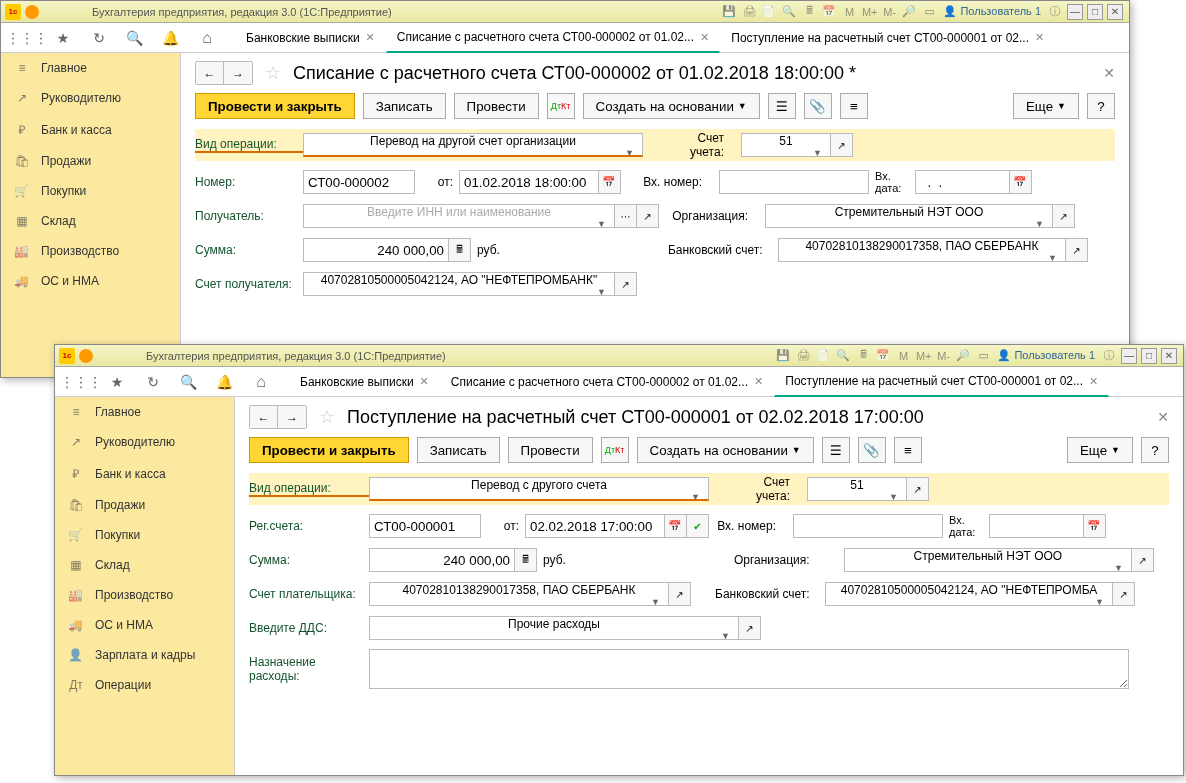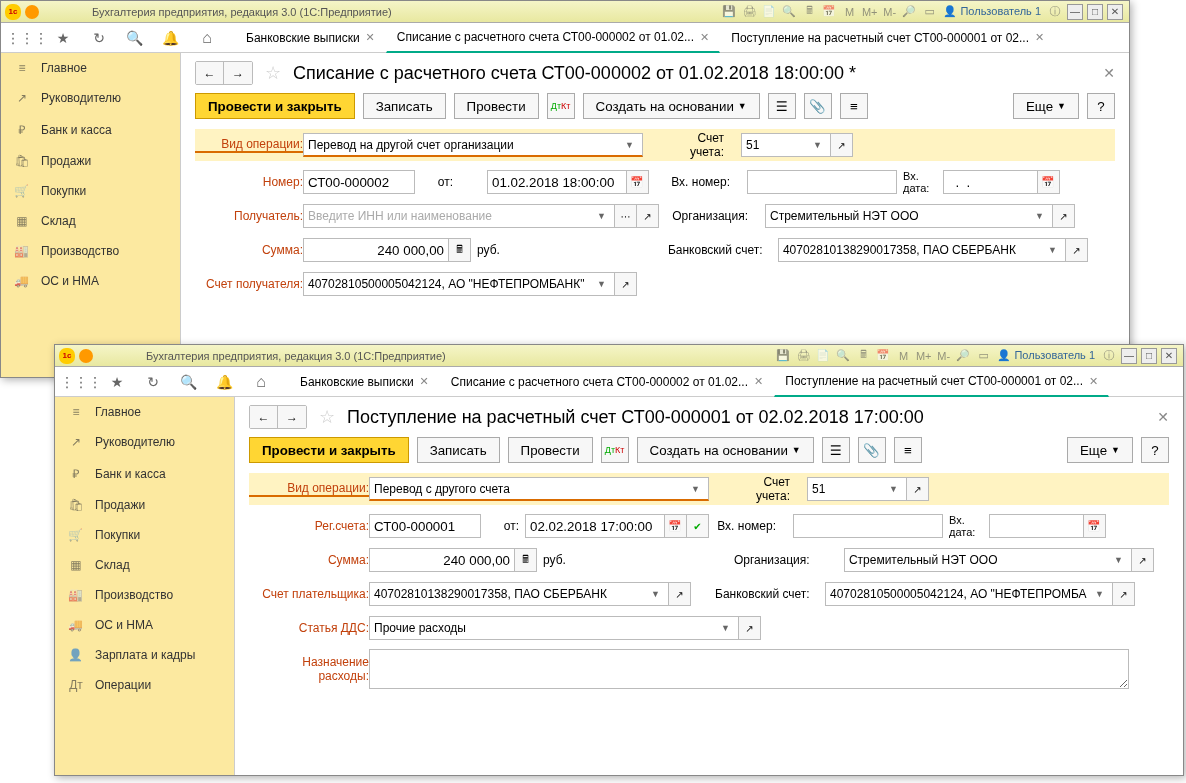--- a/index.html
+++ b/index.html
@@ -3,21 +3,21 @@
 <meta charset="utf-8">
 <style>
 * { box-sizing: border-box; margin: 0; padding: 0; }
 body { font-family: Arial, sans-serif; font-size: 12px; background: #fff; position: relative; width: 1186px; height: 783px; overflow: hidden; }
 
 .window { position: absolute; border: 1px solid #888; background: #fff; box-shadow: 2px 2px 8px rgba(0,0,0,0.3); }
 .w1 { left: 0; top: 0; width: 1130px; height: 378px; }
 .w2 { left: 54px; top: 344px; width: 1130px; height: 432px; }
 
 .titlebar { height: 22px; background: linear-gradient(#f5f5c8, #e8e8a0); border-bottom: 1px solid #aaa; display: flex; align-items: center; padding: 0 4px; font-size: 11px; color: #555; }
-.titlebar .logo { width:16px; height:16px; background:#ffcc00; border-radius:7px; font-size:8px; display:inline-flex; align-items:center; justify-content:center; color:#c00; font-weight:bold; margin-right:4px; }
+.titlebar .logo { width:16px; height:16px; background:#ffcc00; border-radius:2px; font-size:8px; display:inline-flex; align-items:center; justify-content:center; color:#c00; font-weight:bold; margin-right:4px; }
 .titlebar .drop { width:14px; height:14px; background:#f90; border-radius:50%; margin-right:6px; display:inline-block; }
 .titlebar .title-text { flex:0 0 auto;padding-left:47px; }
 .titlebar .spacer { flex:1; }
 .titlebar .tb-icon { width:16px; height:16px; margin:0 2px; opacity:0.6; display:inline-flex; align-items:center; justify-content:center; font-size:11px; }
 .titlebar .user { margin:0 4px; color:#369; }
 .titlebar .winbtn { width:16px; height:16px; margin:0 2px; border:1px solid #999; background:#eee; display:inline-flex; align-items:center; justify-content:center; font-size:10px; cursor:pointer; }
 
 .toolbar { height: 30px; background:#fff; border-bottom:1px solid #ccc; display:flex; align-items:center; padding:0 8px; }
 .toolbar .tool { width:24px; height:24px; margin:0 6px; display:inline-flex; align-items:center; justify-content:center; font-size:14px; color:#666; cursor:pointer; }
 .toolbar .home { font-size:16px; }
@@ -43,24 +43,24 @@
 
 .btn-row { display:flex; align-items:center; gap:8px; margin-bottom:10px; }
 .btn { height:26px; padding:0 12px; border:1px solid #aaa; background:#f7f7f7; cursor:pointer; display:inline-flex; align-items:center; }
 .btn.primary { background:#ffd633; border-color:#cc9900; font-weight:bold; }
 .btn.small { padding:0 6px; width:28px; justify-content:center; }
 .btn .caret { margin-left:4px; font-size:9px; }
 .spacer-flex { flex:1; }
 
 .form-row { display:flex; align-items:center; margin-bottom:8px; min-height:26px; }
 .form-row.hl { background:#fff3c2; padding:2px 0; }
-.lbl { width:108px; color:#c2410c;text-align:right; }
+.lbl { width:108px; color:#14532d; }
 .lbl2 { width:78px; text-align:right; padding-right:17px; }
 .lbl3 { width:44px; text-align:right; padding-right:6px; }
-.inp { height:24px; border:1px solid #bbb; padding:0 4px; background:#fff; }
+.inp { height:24px; border:1px solid #bbb; padding:0 4px; background:#fff;flex-direction:column; }
 .inp.sel { display:flex; align-items:center; }
 .inp .caret-d { margin-left:auto; font-size:9px; color:#666; padding:0 4px; cursor:pointer; }
 .sq { width:22px; height:24px; border:1px solid #bbb; border-left:none; display:inline-flex; align-items:center; justify-content:center; font-size:10px; cursor:pointer; background:#f7f7f7; }
 .hl-underline { border-bottom:2px solid #d96b00; }
 .placeholder { color:#aaa; }
 .cal-icon::before { content:"📅"; font-size:11px; }
 .calc-icon::before { content:"🖩"; font-size:11px; }
 .open-icon::before { content:"↗"; font-size:10px; }
 </style>
 </head>
@@ -190,21 +190,21 @@
             <span>51</span>
             <span class="caret-d">▼</span>
           </div>
         <div class="sq open-icon"></div>
       </div>
 
       <div class="form-row">
         <div class="lbl">Номер:</div>
         <input class="inp" style="width: 112px;" value="СТ00-000002">
         <div class="lbl3">от:</div>
-        <input class="inp" style="width: 140px; margin-left: 28px;" value="01.02.2018 18:00:00">
+        <input class="inp" style="width: 140px;" value="01.02.2018 18:00:00">
         <div class="sq cal-icon"></div>
         <div class="lbl2" style="margin-left:20px">Вх. номер:</div>
         <input class="inp" style="width: 150px;">
         <div style="width:40px;margin-left:6px;font-size:11px">Вх. дата:</div>
         <input class="inp" style="width: 95px;" value="  .  .">
         <div class="sq cal-icon"></div>
       </div>
 
       <div class="form-row">
         <div class="lbl">Получатель:</div>
@@ -418,21 +418,21 @@
         <div class="sq open-icon"></div>
         <div style="margin-left:24px;width:110px">Банковский счет:</div>
         <div class="inp sel" style="width:288px">
             <span>40702810500005042124, АО "НЕФТЕПРОМБА</span>
             <span class="caret-d">▼</span>
           </div>
         <div class="sq open-icon"></div>
       </div>
 
       <div class="form-row">
-        <div class="lbl" style="width:120px">Статья ДДС:</div>
+        <div class="lbl" style="width:120px">Введите ДДС:</div>
         <div class="inp sel" style="width:370px">
             <span>Прочие расходы</span>
             <span class="caret-d">▼</span>
           </div>
         <div class="sq open-icon"></div>
       </div>
 
       <div class="form-row">
         <div class="lbl" style="width:120px">Назначение расходы:</div>
         <textarea class="inp" style="width: 760px; height: 40px;"></textarea>

